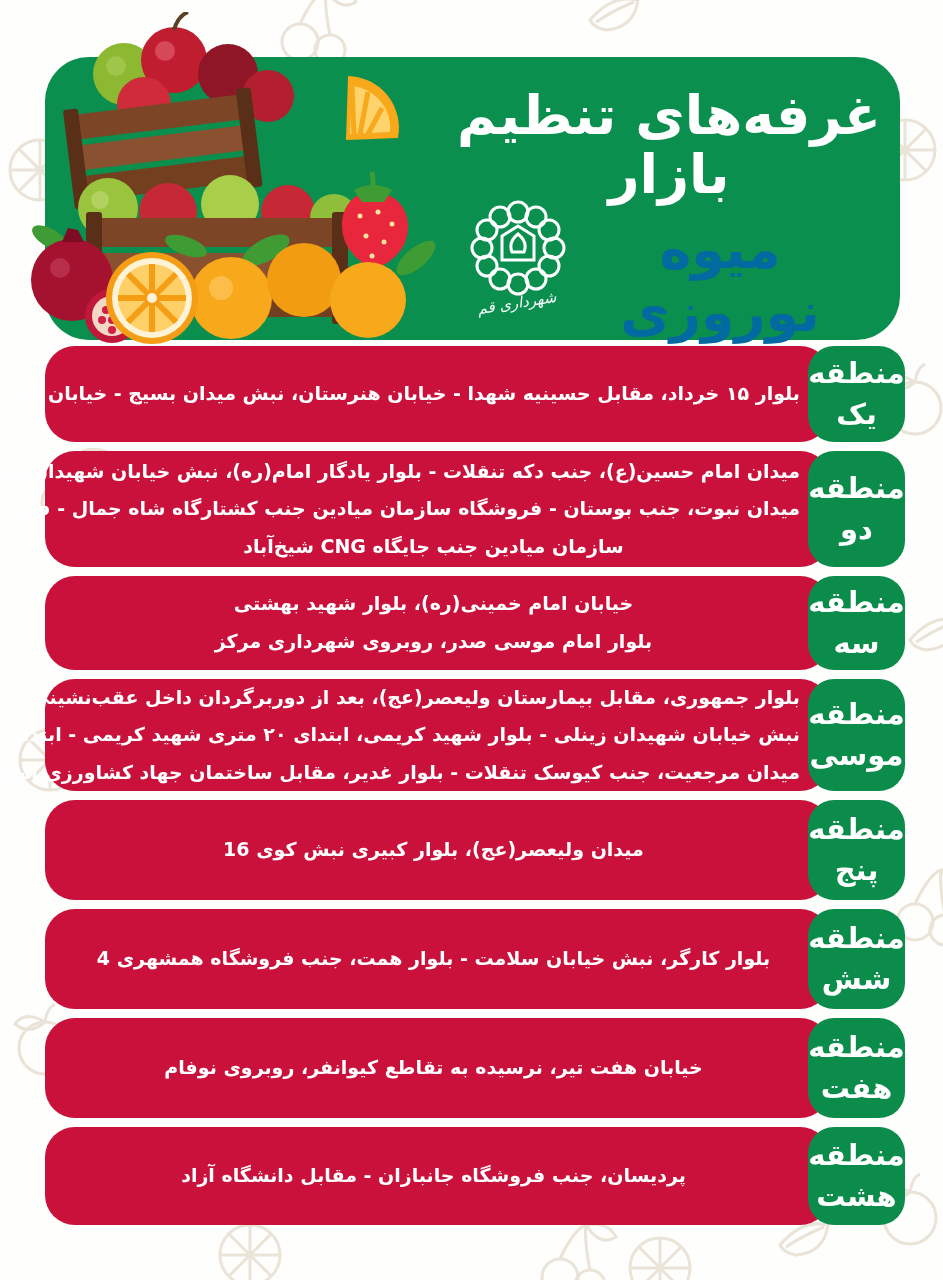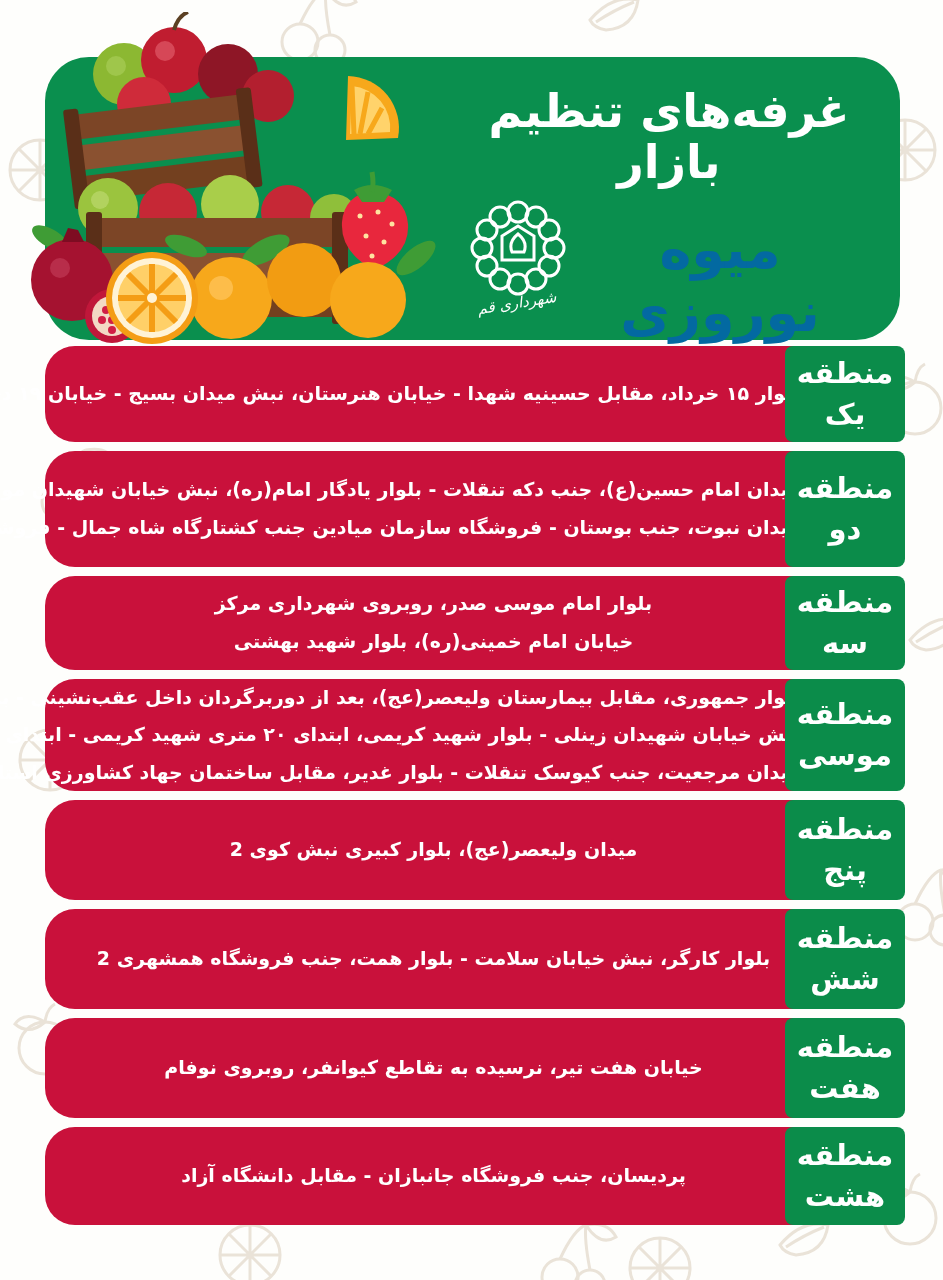--- a/index.html
+++ b/index.html
@@ -7,43 +7,43 @@
   #canvas{position:relative;width:943px;height:1280px;background:#fefefc;overflow:hidden;}
 
   
   #bg-pattern{position:absolute;inset:0;z-index:0;}
 
   
   .header{position:absolute;left:45px;top:57px;width:855px;height:283px;
           background:#0a8f4e;border-radius:44px;z-index:1;}
   .title-line1{position:absolute;left:440px;right:45px;top:86px;z-index:3;
           direction:rtl;text-align:center;color:#ffffff;font-weight:bold;
-          font-size:46px;line-height:1.1;letter-spacing:-1px;}
+          font-size:54px;line-height:1.1;letter-spacing:-1px;}
   .title-line2{position:absolute;right:58px;top:218px;width:330px;z-index:3;
           direction:rtl;text-align:center;color:#0369a1;font-weight:bold;
           font-size:54px;letter-spacing:-1px;}
   .logo{position:absolute;left:438px;top:196px;width:160px;height:138px;z-index:3;
           display:flex;flex-direction:column;align-items:center;}
   .logo-caption{color:#ffffff;font-size:15px;font-style:italic;
           transform:rotate(-9deg) translateY(-6px);direction:rtl;white-space:nowrap;}
   #fruit-art{position:absolute;left:16px;top:12px;z-index:2;}
 
   
   .rows{position:absolute;left:38px;right:38px;top:346px;z-index:1;}
   .row{position:relative;margin-bottom:9px;}
   .h96{height:96px}.h116{height:116px}.h94{height:94px}.h112{height:112px}
   .h100{height:100px}.h98{height:98px}
   .red-box{position:absolute;left:7px;right:75px;top:0;bottom:0;
           background:#c9113b;border-radius:30px;
           display:flex;flex-direction:column;justify-content:center;
           padding:0 30px 0 22px;box-sizing:border-box;}
   .loc-line{direction:rtl;text-align:center;color:#ffffff;font-weight:bold;
           font-size:19px;line-height:1.98;white-space:nowrap;}
-  .green-badge{position:absolute;right:0;top:0;bottom:0;width:120px;
-          background:#0b8c4a;border-radius:8px;
+  .green-badge{position:absolute;right:0;top:0;bottom:0;width:97px;
+          background:#0b8c4a;border-radius:26px;
           display:flex;flex-direction:column;align-items:center;justify-content:center;}
   .badge-word{direction:rtl;color:#ffffff;font-weight:bold;font-size:29px;line-height:1.4;}
 </style>
 </head>
 <body>
 
 <div id="canvas">
 
   <svg id="bg-pattern" width="943" height="1280" viewBox="0 0 943 1280">
     <defs>
@@ -211,31 +211,32 @@
       <div class="green-badge">
         <div class="badge-word">منطقه</div>
         <div class="badge-word">یک</div>
       </div>
     </div>
 
     <div class="row h116">
       <div class="red-box">
         <div class="loc-line">میدان امام حسین(ع)، جنب دکه تنقلات - بلوار یادگار امام(ره)، نبش خیابان شهیدان موسوی</div>
         <div class="loc-line">میدان نبوت، جنب بوستان - فروشگاه سازمان میادین جنب کشتارگاه شاه جمال - فروشگاه</div>
+        <div class="loc-line">سازمان میادین جنب جایگاه CNG شیخ‌آباد</div>
       </div>
       <div class="green-badge">
         <div class="badge-word">منطقه</div>
         <div class="badge-word">دو</div>
       </div>
     </div>
 
     <div class="row h94">
       <div class="red-box">
+        <div class="loc-line">خیابان امام خمینی(ره)، بلوار شهید بهشتی</div>
         <div class="loc-line">بلوار امام موسی صدر، روبروی شهرداری مرکز</div>
-        <div class="loc-line">خیابان امام خمینی(ره)، بلوار شهید بهشتی</div>
       </div>
       <div class="green-badge">
         <div class="badge-word">منطقه</div>
         <div class="badge-word">سه</div>
       </div>
     </div>
 
     <div class="row h112">
       <div class="red-box">
         <div class="loc-line">بلوار جمهوری، مقابل بیمارستان ولیعصر(عج)، بعد از دوربرگردان داخل عقب‌نشینی - بلوار عطاران</div>
@@ -243,31 +244,31 @@
         <div class="loc-line">میدان مرجعیت، جنب کیوسک تنقلات - بلوار غدیر، مقابل ساختمان جهاد کشاورزی استان قم</div>
       </div>
       <div class="green-badge">
         <div class="badge-word">منطقه</div>
         <div class="badge-word">موسی</div>
       </div>
     </div>
 
     <div class="row h100">
       <div class="red-box">
-        <div class="loc-line">میدان ولیعصر(عج)، بلوار کبیری نبش کوی 2</div>
+        <div class="loc-line">میدان ولیعصر(عج)، بلوار کبیری نبش کوی 16</div>
       </div>
       <div class="green-badge">
         <div class="badge-word">منطقه</div>
         <div class="badge-word">پنج</div>
       </div>
     </div>
 
     <div class="row h100">
       <div class="red-box">
-        <div class="loc-line">بلوار کارگر، نبش خیابان سلامت - بلوار همت، جنب فروشگاه همشهری 2</div>
+        <div class="loc-line">بلوار کارگر، نبش خیابان سلامت - بلوار همت، جنب فروشگاه همشهری 4</div>
       </div>
       <div class="green-badge">
         <div class="badge-word">منطقه</div>
         <div class="badge-word">شش</div>
       </div>
     </div>
 
     <div class="row h100">
       <div class="red-box">
         <div class="loc-line">خیابان هفت تیر، نرسیده به تقاطع کیوانفر، روبروی نوفام</div>

